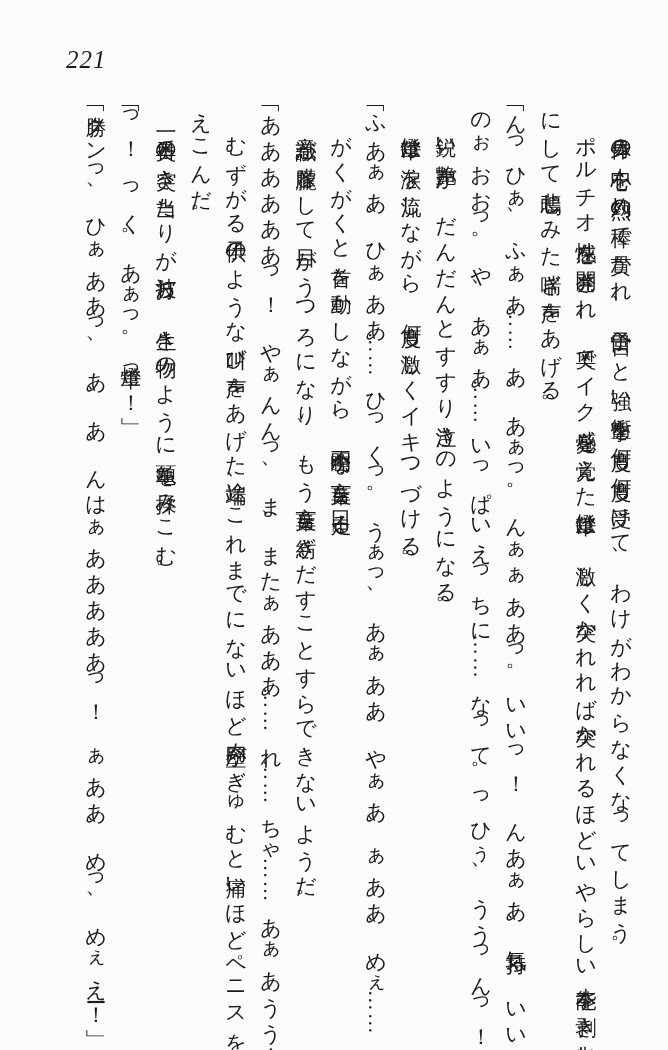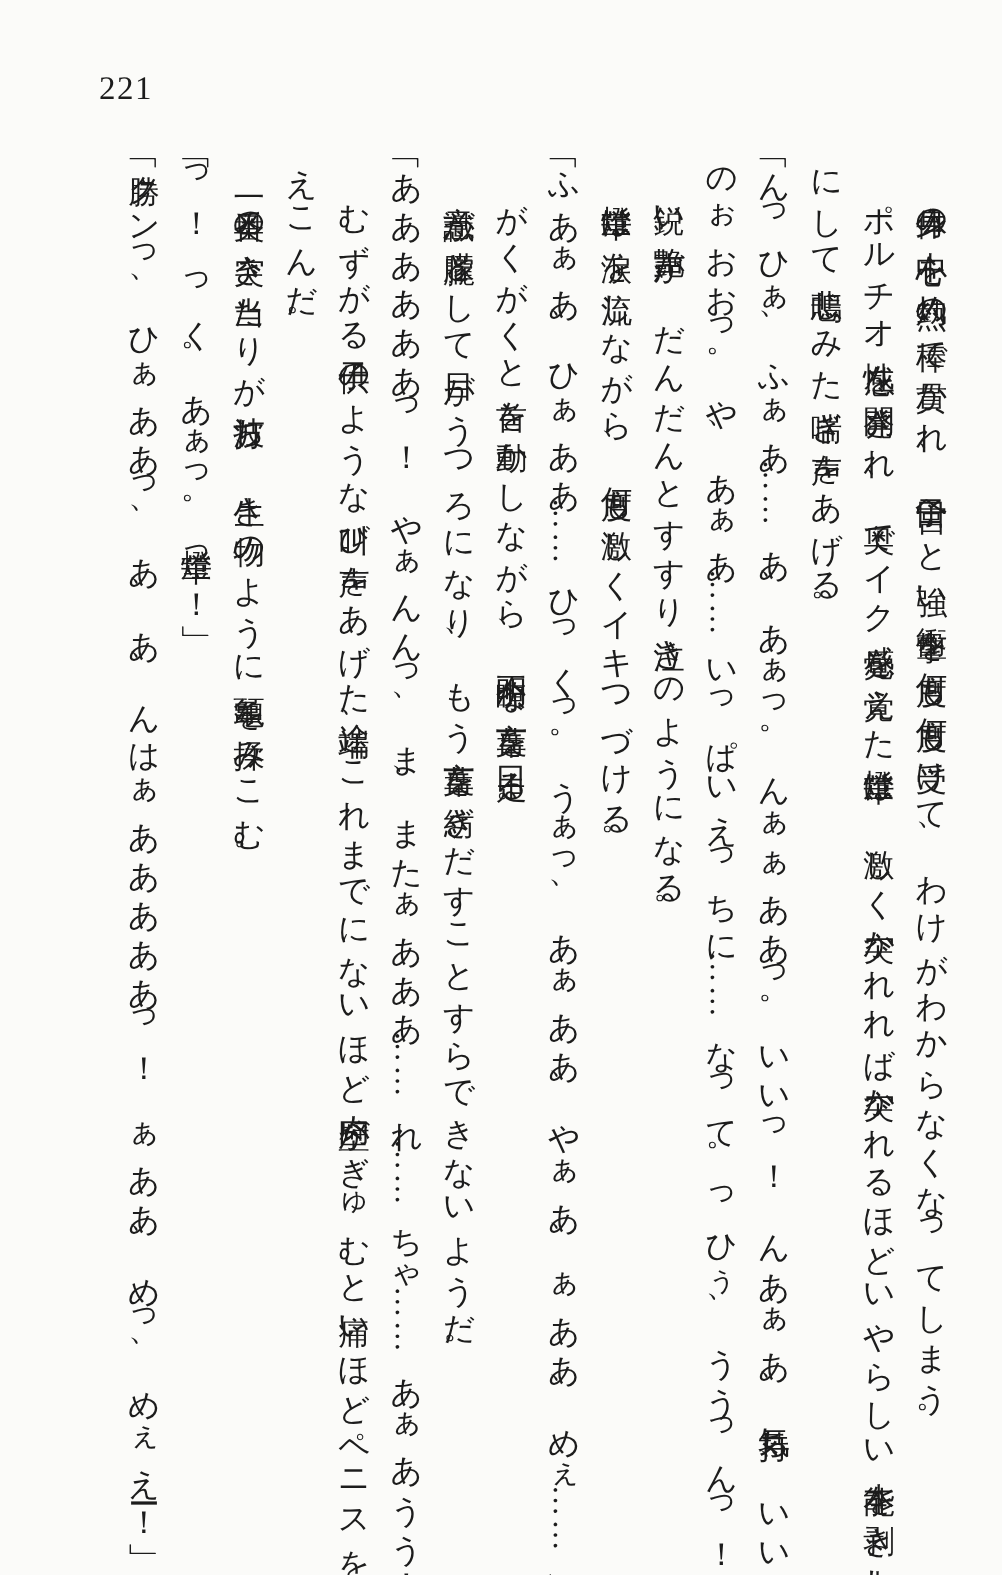--- a/index.html
+++ b/index.html
@@ -16,21 +16,22 @@
   }
   .page {
     position: relative;
     width: 668px;
     height: 1050px;
   }
   .page-number {
     position: absolute;
     top: 46px;
     left: 66px;
-    font-size: 22px;
+    font-size: 25px;
+    font-style: italic;
     letter-spacing: 1px;
     color: var(--ink, #222222);
   }
   .text-block {
     position: absolute;
     top: 98px;
     right: 30px;
     width: 604px;
     height: 962px;
     writing-mode: vertical-rl;

